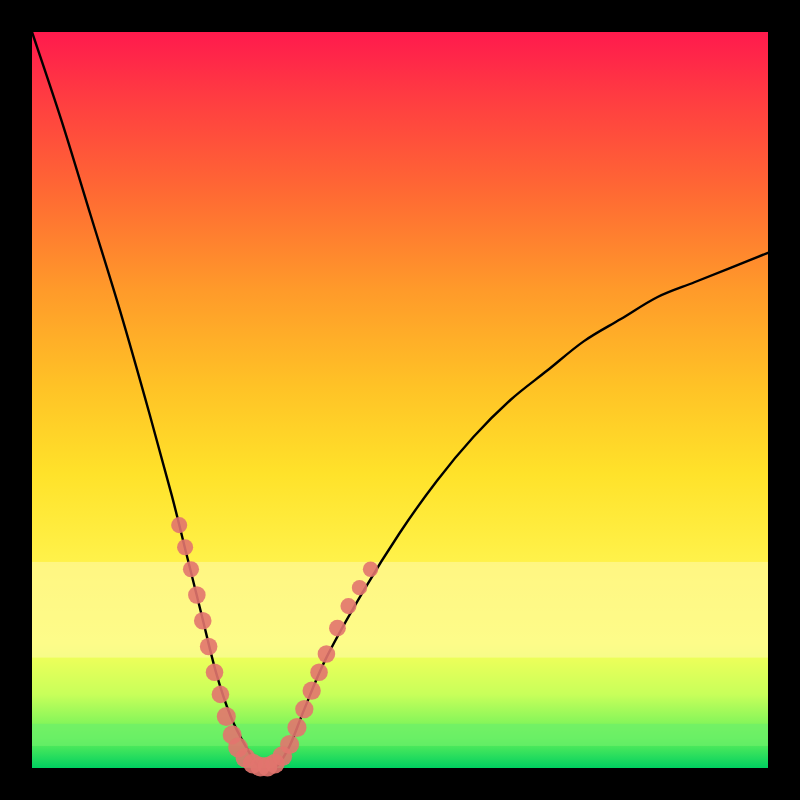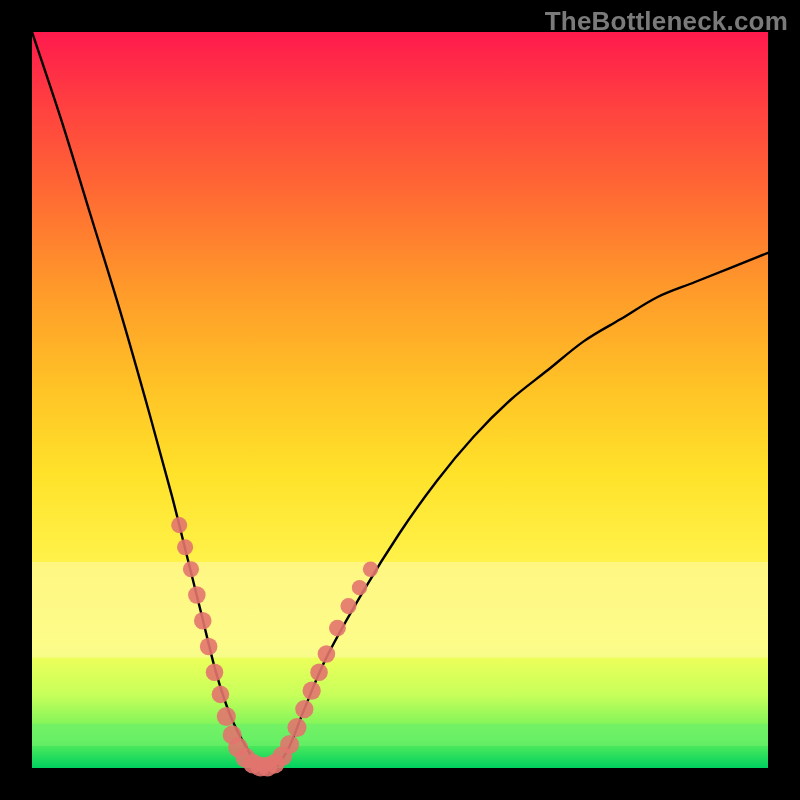--- a/index.html
+++ b/index.html
@@ -55,21 +55,20 @@
     left: 0;
     width: 736px;
     height: 736px;
     overflow: visible;
   }
 </style>
 </head>
 <body>
 
 <div class="frame">
-  <div class="watermark">TheBottleneck.com</div>
   <div class="plot">
     <svg class="curve" viewBox="0 0 736 736" preserveAspectRatio="none">
       <g id="bands-group">
           <rect x="0" y="529.92" width="736" height="95.68000000000006" fill="#fff9b0" opacity="0.55"></rect>
           <rect x="0" y="691.8399999999999" width="736" height="22.08000000000004" fill="#6cf06a" opacity="0.7"></rect>
         </g>
       <path id="curve-path" fill="none" stroke="#000000" stroke-width="2.4" stroke-linecap="round" d="M 0,0 C 4.906666666666667,14.720000000000008 19.626666666666665,57.65333333333338 29.44,88.32000000000005 C 39.25333333333334,118.98666666666672 49.06666666666667,152.10666666666668 58.88,184 C 68.69333333333333,215.89333333333332 78.50666666666666,246.56 88.32,279.68 C 98.13333333333333,312.8 109.17333333333333,352.05333333333334 117.76,382.72 C 126.34666666666668,413.3866666666667 133.70666666666668,440.37333333333333 139.84,463.68 C 145.97333333333333,486.9866666666667 149.65333333333334,502.9333333333333 154.56,522.56 C 159.46666666666667,542.1866666666666 164.37333333333333,561.8133333333334 169.28,581.44 C 174.18666666666667,601.0666666666667 179.09333333333333,623.1466666666666 184,640.3199999999999 C 188.90666666666667,657.4933333333332 193.81333333333336,672.2133333333334 198.72000000000003,684.48 C 203.6266666666667,696.7466666666667 208.53333333333333,705.3333333333333 213.44,713.92 C 218.34666666666666,722.5066666666667 223.25333333333333,732.3199999999999 228.16,736 C 233.06666666666666,739.6800000000001 237.97333333333336,739.6800000000001 242.88000000000002,736 C 247.7866666666667,732.3199999999999 252.6933333333333,723.7333333333333 257.59999999999997,713.92 C 262.5066666666666,704.1066666666666 266.18666666666667,691.84 272.32,677.12 C 278.4533333333333,662.4 284.5866666666667,645.2266666666667 294.40000000000003,625.6 C 304.21333333333337,605.9733333333334 318.93333333333334,580.2133333333334 331.2,559.36 C 343.46666666666664,538.5066666666667 355.73333333333335,518.88 368,500.48 C 380.26666666666665,482.08000000000004 392.53333333333336,464.90666666666664 404.8,448.96 C 417.06666666666666,433.0133333333333 429.3333333333333,418.29333333333335 441.59999999999997,404.8 C 453.8666666666666,391.3066666666667 466.1333333333334,379.04 478.40000000000003,368 C 490.6666666666667,356.96 502.9333333333333,348.3733333333333 515.1999999999999,338.55999999999995 C 527.4666666666666,328.7466666666666 539.7333333333333,317.70666666666665 552,309.12 C 564.2666666666667,300.53333333333336 576.5333333333334,294.40000000000003 588.8000000000001,287.04 C 601.0666666666667,279.68 613.3333333333334,271.0933333333333 625.6,264.96 C 637.8666666666667,258.82666666666665 650.1333333333333,255.14666666666662 662.4,250.23999999999995 C 674.6666666666666,245.3333333333333 686.9333333333333,240.42666666666662 699.1999999999999,235.51999999999998 C 711.4666666666666,230.61333333333334 729.8666666666667,223.2533333333334 736,220.80000000000007"></path>
       <g id="markers-group">
           <circle cx="147.20000000000002" cy="493.12" r="8.048" fill="#e2746e" stroke="#c85c56" stroke-width="0" opacity="0.9"></circle>
           <circle cx="153.08800000000002" cy="515.2" r="8.048" fill="#e2746e" stroke="#c85c56" stroke-width="0" opacity="0.9"></circle>

